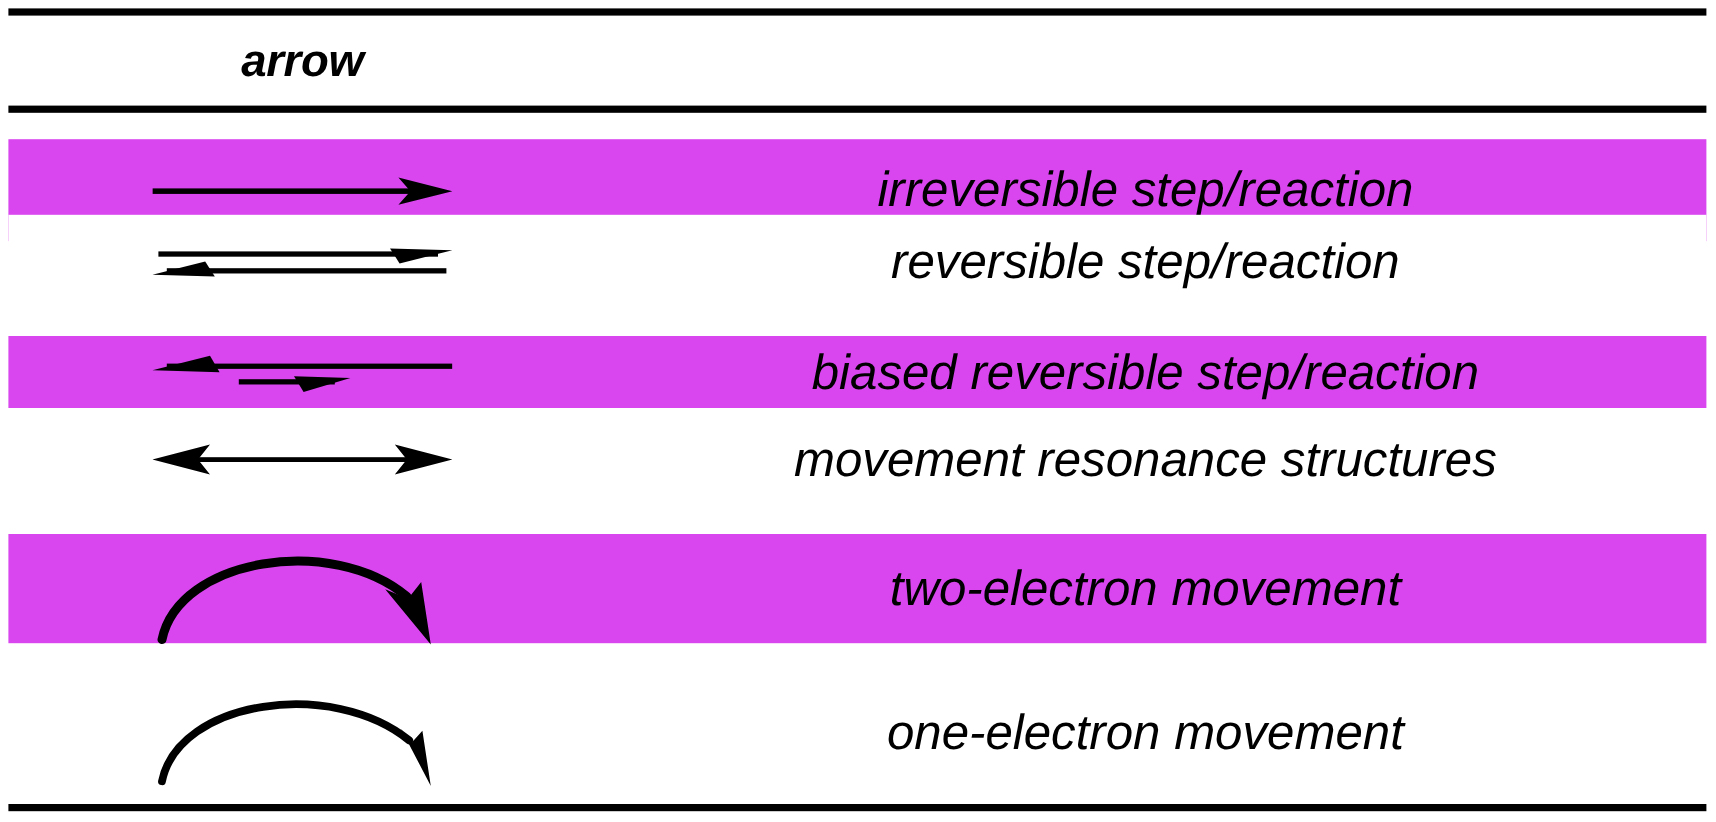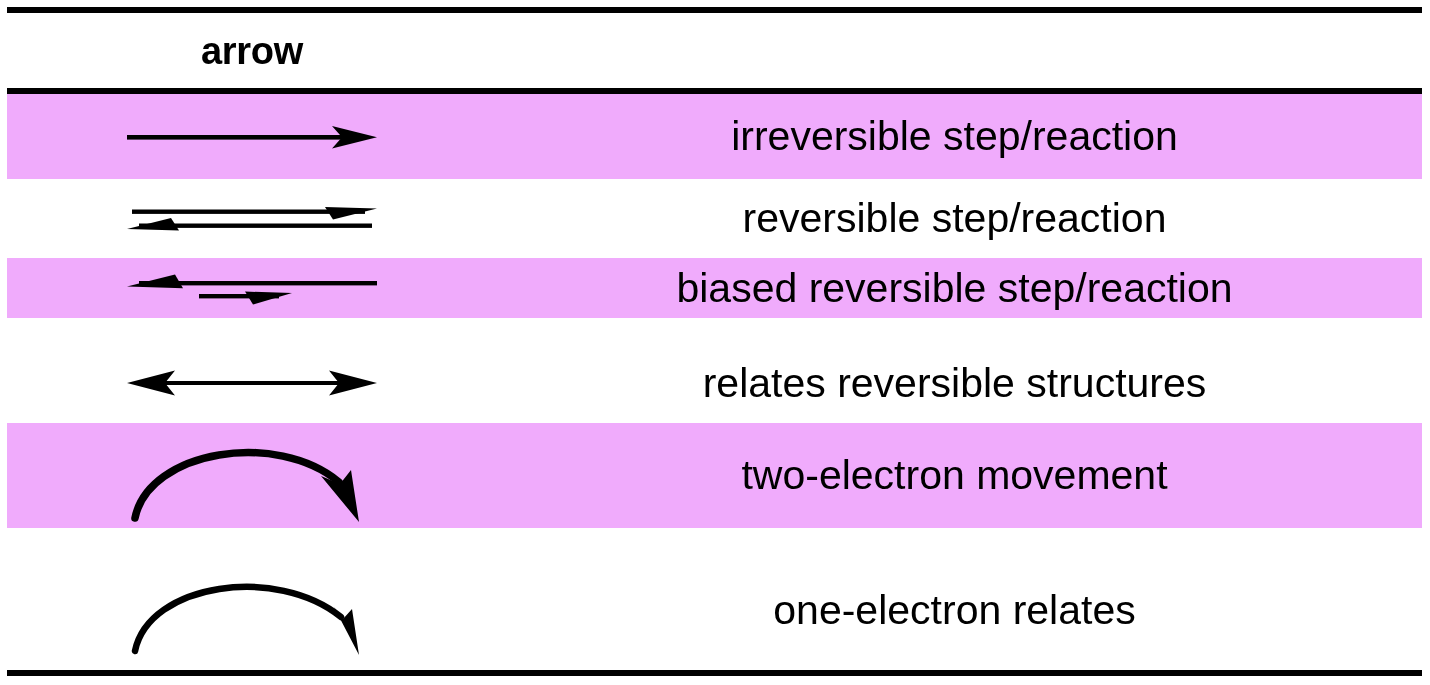--- a/index.html
+++ b/index.html
@@ -12,20 +12,21 @@
     height: 685px;
     font-family: "Liberation Sans", sans-serif;
     overflow: hidden;
   }
 
   #table-root {
     position: relative;
     width: 1430px;
     height: 685px;
     background: #ffffff;
+    font-style: italic;
   }
 
   .rule {
     position: absolute;
     left: 7px;
     width: 1415px;
     background: #000000;
   }
   .rule-top    { top: 7px;   height: 6px; }
   .rule-header { top: 88px;  height: 6px; }
@@ -64,28 +65,28 @@
   }
 
   
   .row {
     position: absolute;
     left: 7px;
     width: 1415px;
     display: flex;
     align-items: center;
   }
-  .row.shaded { background: #f0abfc; }
+  .row.shaded { background: #d946ef; margin-top: 22px; }
   .row.plain  { background: #ffffff; }
 
   .row-1 { top: 94px;  height: 85px; }
   .row-2 { top: 179px; height: 79px; justify-content: space-between; }
   .row-3 { top: 258px; height: 60px; }
   .row-4 { top: 343px; height: 80px; }
-  .row-5 { top: 423px; height: 105px; }
+  .row-5 { top: 423px; height: 91px; }
   .row-6 { top: 550px; height: 120px; }
 
   .arrow-cell {
     width: 490px;
     flex: 0 0 490px;
     display: flex;
     align-items: center;
     justify-content: center;
   }
   .use-cell {
@@ -166,21 +167,21 @@
 
   <div class="row row-4 plain">
     <div class="arrow-cell">
       <svg class="arrow-svg" width="250" height="44" viewBox="0 0 250 44">
         <rect x="22" y="20" width="206" height="4" fill="#000"></rect>
         <path d="M 0 22 L 48 9.5 L 38 22 L 48 34.5 Z" fill="#000"></path>
         <path d="M 250 22 L 202 9.5 L 212 22 L 202 34.5 Z" fill="#000"></path>
       </svg>
     </div>
     <div class="use-cell">
-      <span class="use-text">relates reversible structures</span>
+      <span class="use-text">movement resonance structures</span>
     </div>
   </div>
 
   <div class="row row-5 shaded">
     <div class="arrow-cell">
       <svg class="arrow-svg" width="250" height="100" viewBox="0 0 250 100">
         <path d="M 8 92 C 22 24, 150 4, 212 56" stroke="#000" stroke-width="7.5" fill="none" stroke-linecap="round"></path>
         <path d="M 232 96 L 194 50 L 213 58 L 224 44 Z" fill="#000"></path>
       </svg>
     </div>
@@ -190,19 +191,19 @@
   </div>
 
   <div class="row row-6 plain">
     <div class="arrow-cell">
       <svg class="arrow-svg" width="250" height="95" viewBox="0 0 250 95">
         <path d="M 8 88 C 22 20, 150 2, 214 54" stroke="#000" stroke-width="6.5" fill="none" stroke-linecap="round"></path>
         <path d="M 232 92 L 207 44 L 216 56 L 225 46 Z" fill="#000"></path>
       </svg>
     </div>
     <div class="use-cell">
-      <span class="use-text">one-electron relates</span>
+      <span class="use-text">one-electron movement</span>
     </div>
   </div>
 
   <div class="rule rule-bottom"></div>
 
 </div>
 
 </body></html>

